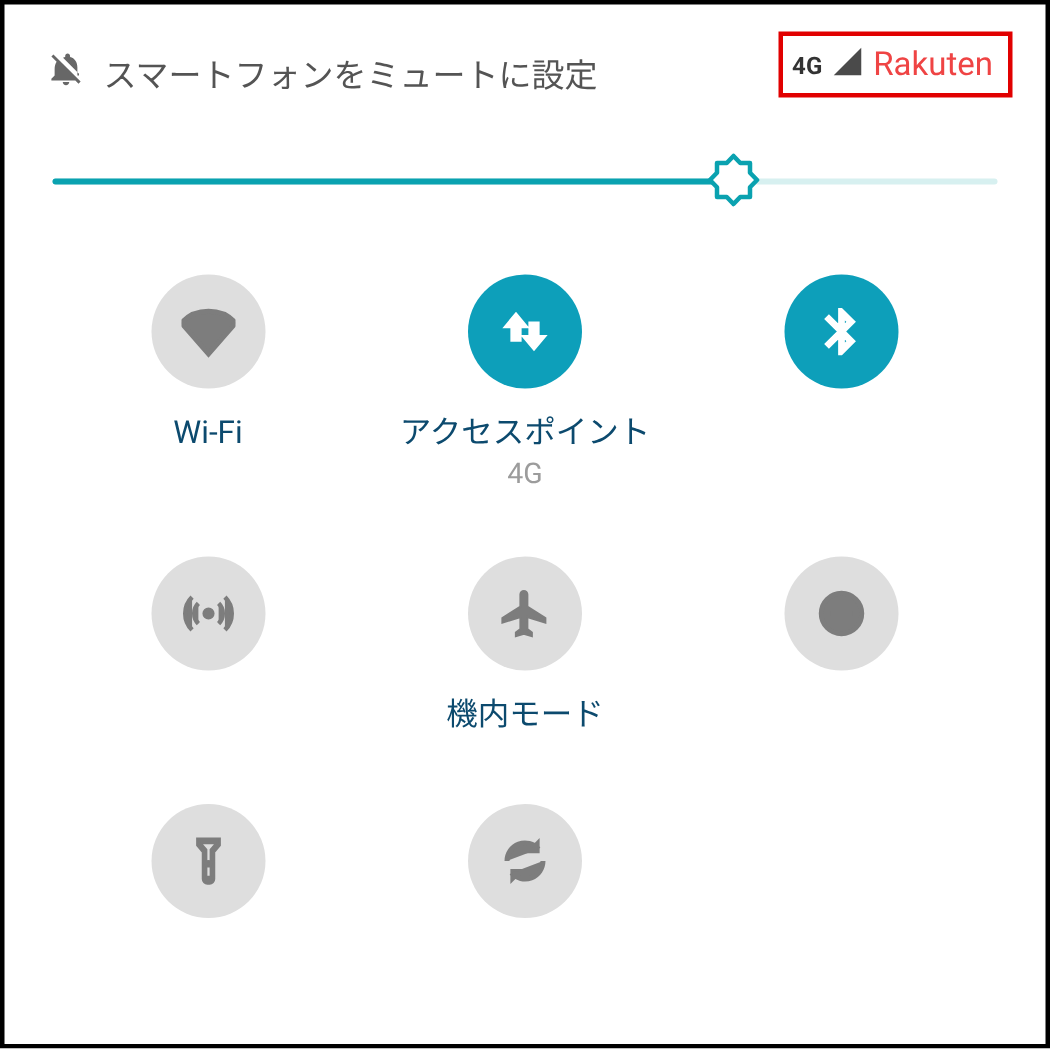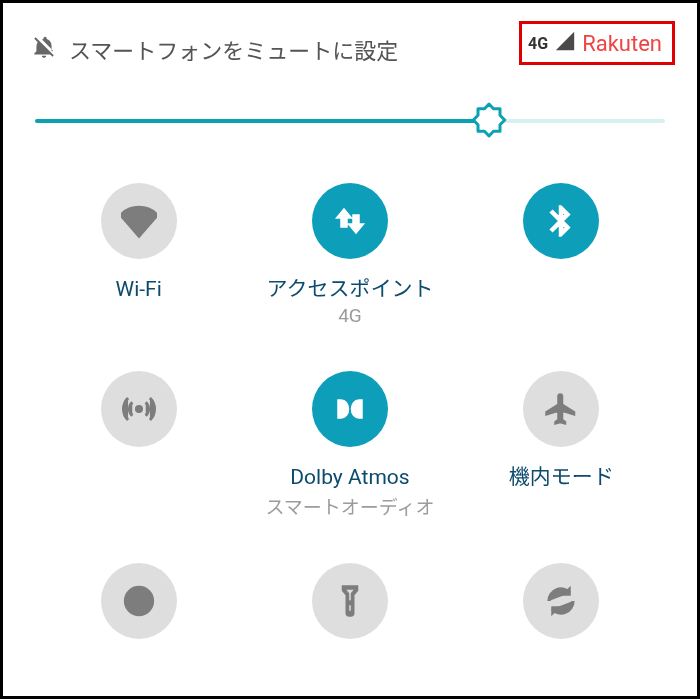--- a/index.html
+++ b/index.html
@@ -188,29 +188,20 @@
       <div class="circle off-fill">
         <svg viewBox="0 0 24 24">
           <circle cx="12" cy="12" r="2.2" fill="#7d7d7d"></circle>
           <path d="M7.5 16.5a6.4 6.4 0 0 1 0-9M16.5 7.5a6.4 6.4 0 0 1 0 9" fill="none" stroke="#7d7d7d" stroke-width="2"></path>
           <path d="M4.7 19.3a10.3 10.3 0 0 1 0-14.6M19.3 4.7a10.3 10.3 0 0 1 0 14.6" fill="none" stroke="#7d7d7d" stroke-width="2"></path>
         </svg>
       </div>
       <div class="tile-sub"></div>
     </div>
 
-    <div class="tile">
-      <div class="circle on on-fill">
-        <svg viewBox="0 0 24 24">
-          <path fill="#fff" d="M4 6h2c3 0 5 2.7 5 6s-2 6-5 6H4V6zm16 0h-2c-3 0-5 2.7-5 6s2 6 5 6h2V6z"></path>
-        </svg>
-      </div>
-      <div class="tile-label">Dolby Atmos</div>
-      <div class="tile-sub">スマートオーディオ</div>
-    </div>
 
     <div class="tile">
       <div class="circle off-fill">
         <svg viewBox="0 0 24 24">
             <path fill="#7d7d7d" d="M21 16v-2l-8-5V3.5C13 2.67 12.33 2 11.5 2S10 2.67 10 3.5V9l-8 5v2l8-2.5V19l-2 1.5V22l3.5-1 3.5 1v-1.5L13 19v-5.5l8 2.5z"></path>
           </svg>
       </div>
       <div class="tile-label">機内モード</div>
       <div class="tile-sub"></div>
     </div>

